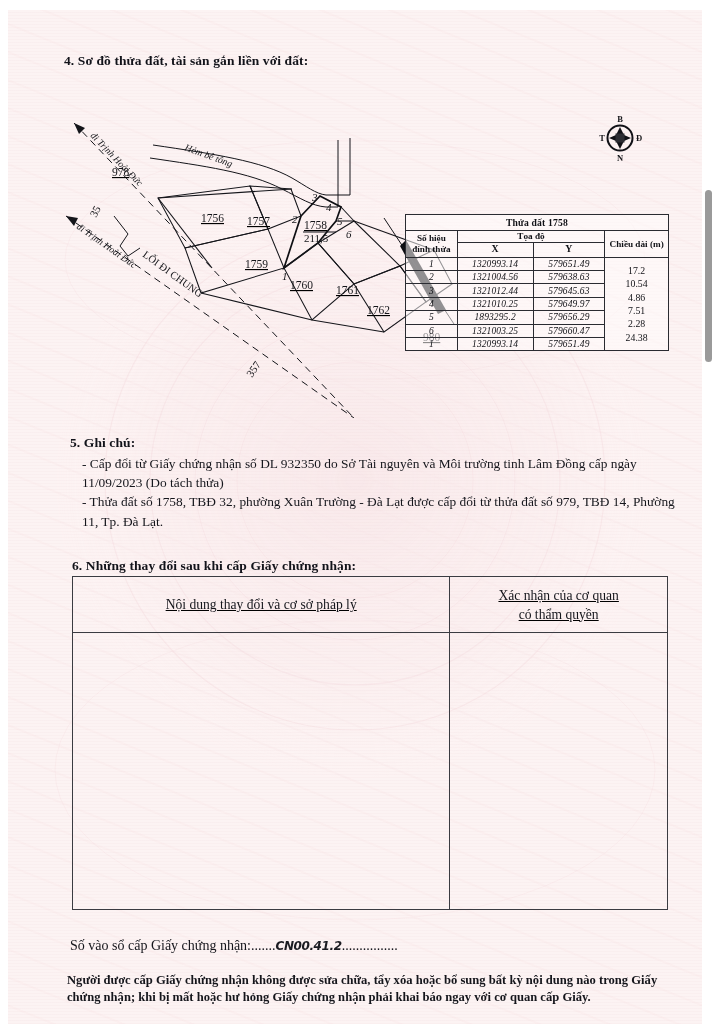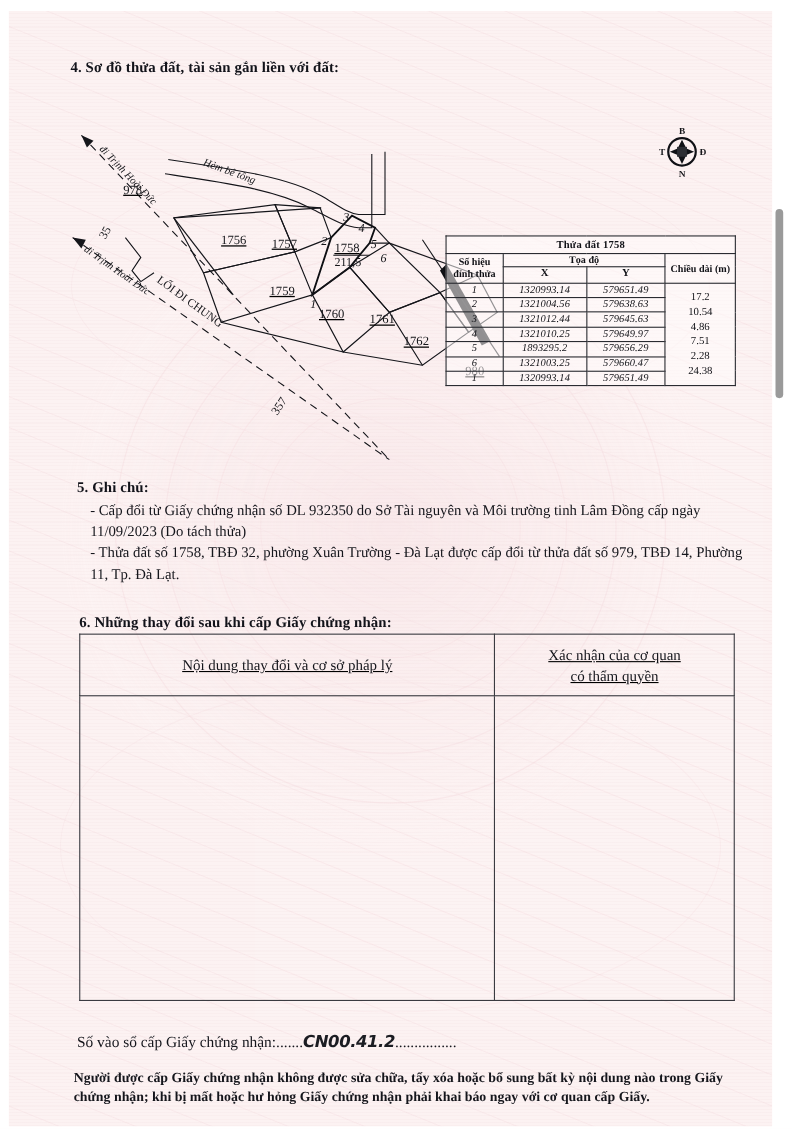--- a/index.html
+++ b/index.html
@@ -163,21 +163,21 @@
     left: 62px;
     top: 928px;
     font-size: 14px;
     color: #14151b;
     white-space: nowrap;
   }
   #serial-handwritten {
     font-family: "DejaVu Sans", sans-serif;
     font-weight: bold;
     font-style: italic;
-    font-size: 15px;
+    font-size: 12px;
     letter-spacing: -.4px;
     color: #1b1c22;
   }
   #footer-note {
     position: absolute;
     left: 59px;
     top: 962px;
     width: 604px;
     font-size: 12.6px;
     line-height: 17.4px;

